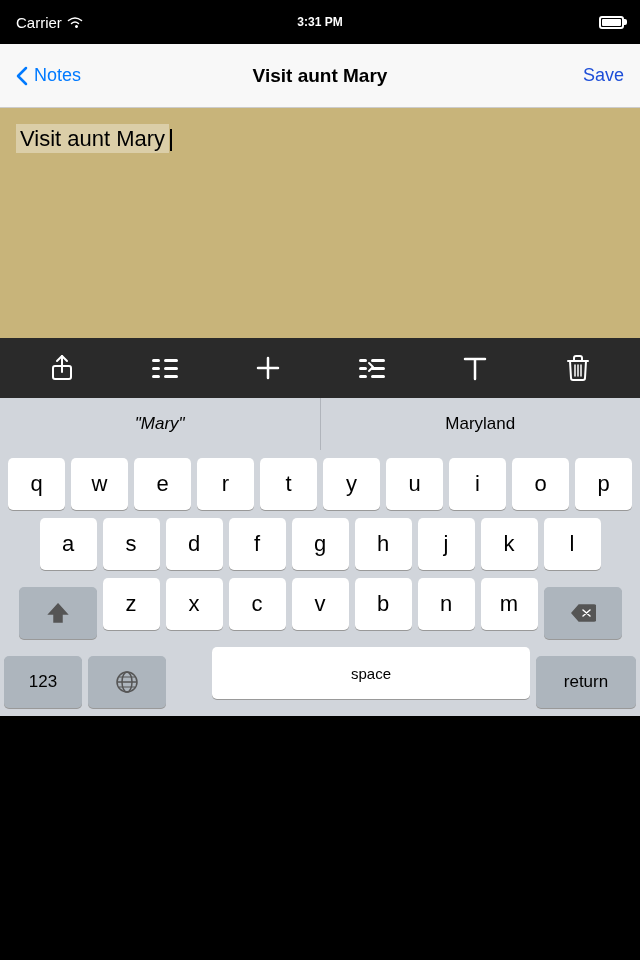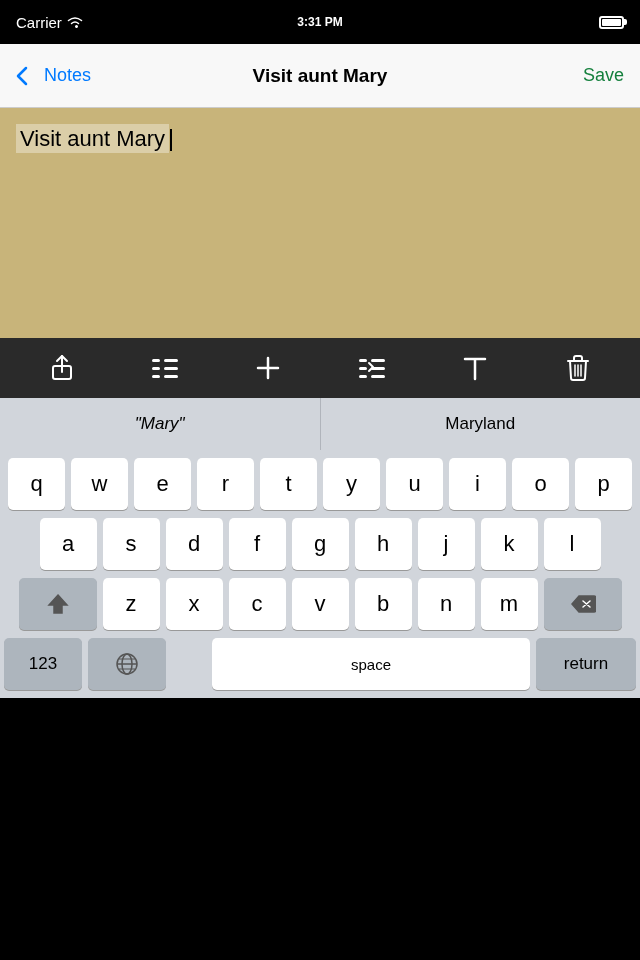--- a/index.html
+++ b/index.html
@@ -82,33 +82,33 @@
       display: flex;
       align-items: center;
       justify-content: space-between;
       padding: 0 16px;
     }
     #back-button {
       display: flex;
       align-items: center;
       color: #007aff;
       font-size: 18px;
-      gap: 16px;
+      gap: 6px;
       cursor: pointer;
     }
     #nav-title {
       font-size: 19px;
       font-weight: 700;
       color: #000;
       position: absolute;
       left: 50%;
       transform: translateX(-50%);
     }
     #save-button {
-      color: #15803d;
+      color: #1d4ed8;
       font-size: 18px;
       cursor: pointer;
     }
 
     
     #note-area {
       width: 640px;
       height: 230px;
       background: #c8b47a;
       padding: 18px 16px;
@@ -206,20 +206,21 @@
       box-shadow: 0 1px 0 #999;
       font-weight: 400;
       user-select: none;
     }
     .key-letter {
       width: 57px;
     }
     .key-special {
       background: #adb5bd;
       color: #000;
+      margin-top: 9px;
     }
     .key-shift {
       width: 78px;
     }
     .key-backspace {
       width: 78px;
     }
     .key-123 {
       width: 78px;
       font-size: 17px;

